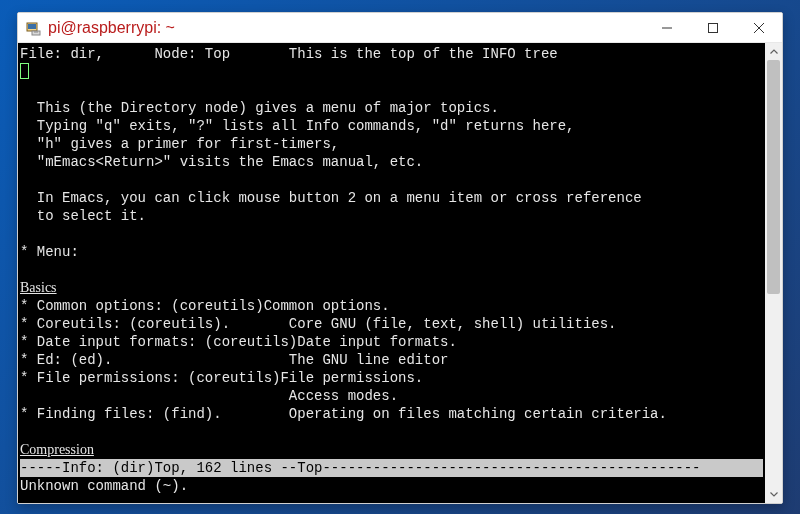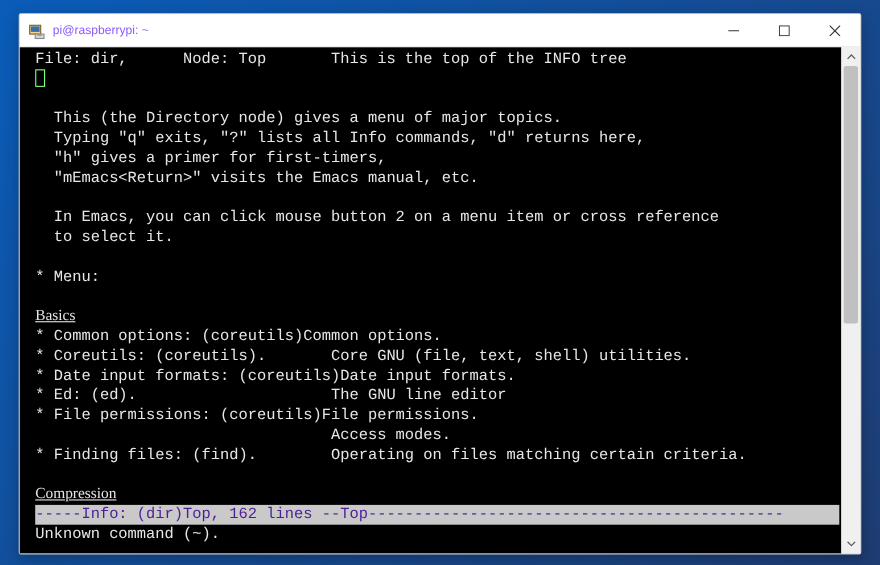--- a/index.html
+++ b/index.html
@@ -30,22 +30,22 @@
       align-items: center;
       background: #fff;
       border-bottom: 1px solid #e8e8e8;
     }
     .titlebar-icon {
       width: 16px; height: 16px;
       margin: 0 6px 0 8px;
       display: flex; align-items: center; justify-content: center;
     }
     .titlebar-title {
-      font-size: 11px;
-      color: #8b5cf6;
+      font-size: 16px;
+      color: #b91c1c;
       flex: 1;
     }
     .winbtns { display: flex; }
     .winbtn {
       width: 46px; height: 30px;
       display: flex; align-items: center; justify-content: center;
       color: #555;
       cursor: pointer;
     }
     .client {
@@ -53,28 +53,28 @@
       display: flex;
       min-height: 0;
     }
     .terminal {
       flex: 1;
       background: #000;
       color: #e6e6e6;
       font-family: "Courier New", Consolas, monospace;
       font-size: 14px;
       line-height: 18px;
-      padding: 2px 2px 0 14px;
+      padding: 2px 2px 0 2px;
       white-space: pre;
       overflow: hidden;
     }
     .tl { display: block; height: 18px; }
     .status-line {
       background: #c9c9c9;
-      color: #4c1d95;
+      color: #000000;
     }
     .underline { text-decoration: underline; font-family: Liberation Serif, serif; }
     .cursor-cell {
       display: inline-block;
       width: 9px; height: 16px;
       border: 1px solid #7fff7f;
       background: transparent;
       vertical-align: -3px;
     }
     .scrollbar {

